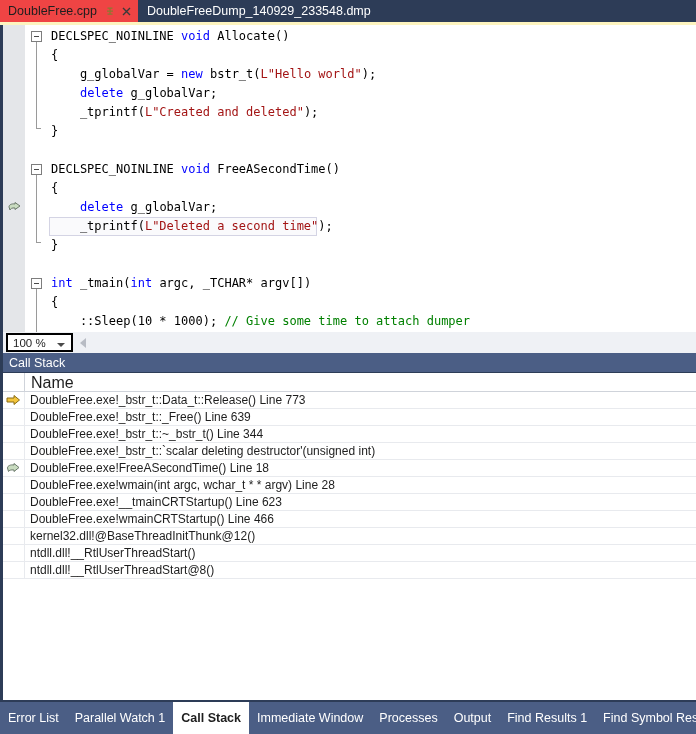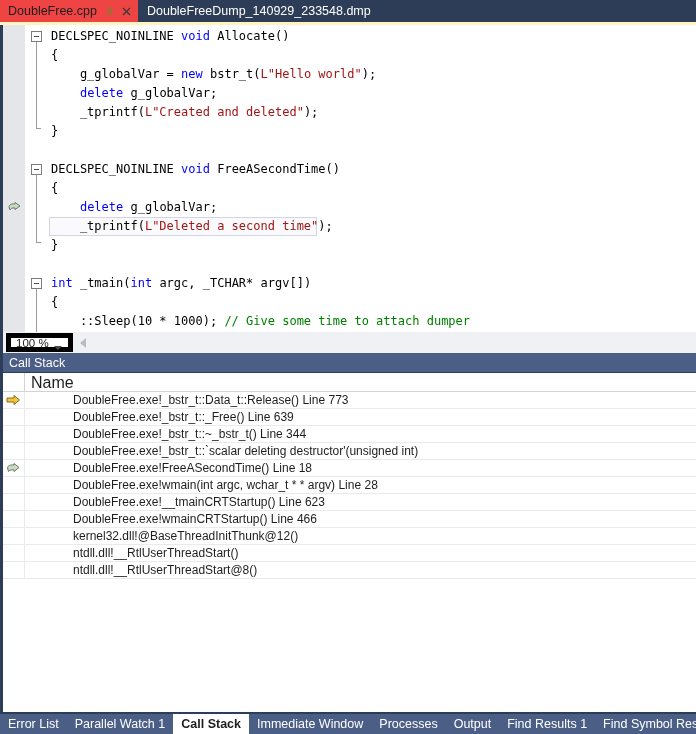--- a/index.html
+++ b/index.html
@@ -149,21 +149,21 @@
     background: #eff1f5;
     border-left: 3px solid #2d3c57;
     display: flex;
     align-items: center;
     position: relative;
   }
   .zoomcombo {
     width: 67px; height: 19px;
     margin-left: 3px;
     background: #ffffff;
-    border: 5px solid #000000;
+    border: 2px solid #000000;
     display: flex;
     align-items: center;
     font-size: 11.5px;
     color: #1e1e1e;
     padding-left: 5px;
     position: relative;
     cursor: default;
   }
   .zoomcombo .caret {
     position: absolute;
@@ -226,40 +226,39 @@
     background: #ffffff;
   }
   .cs-row {
     height: 17px;
     display: flex;
     align-items: center;
     border-bottom: 1px solid #e8eaee;
     font-size: 12px;
     color: #1e1e1e;
     cursor: default;
-    gap: 43px;
   }
   .cs-row .r-icon {
     width: 22px;
     flex: 0 0 auto;
     height: 17px;
     position: relative;
     border-right: 1px solid #e8eaee;
   }
   .cs-row .r-icon svg { position: absolute; left: 3px; top: 1px; }
   .cs-row .r-name {
     padding-left: 5px;
     white-space: nowrap;
     line-height: 17px;
   }
 
   
   .bottom-tabs {
     flex: 0 0 auto;
-    height: 22px;
+    height: 34px;
     background: #4b5e85;
     display: flex;
     align-items: stretch;
     overflow: hidden;
     border-top: 2px solid #2d3c57;
   }
   .btab {
     display: flex;
     align-items: center;
     padding: 0 8px;

